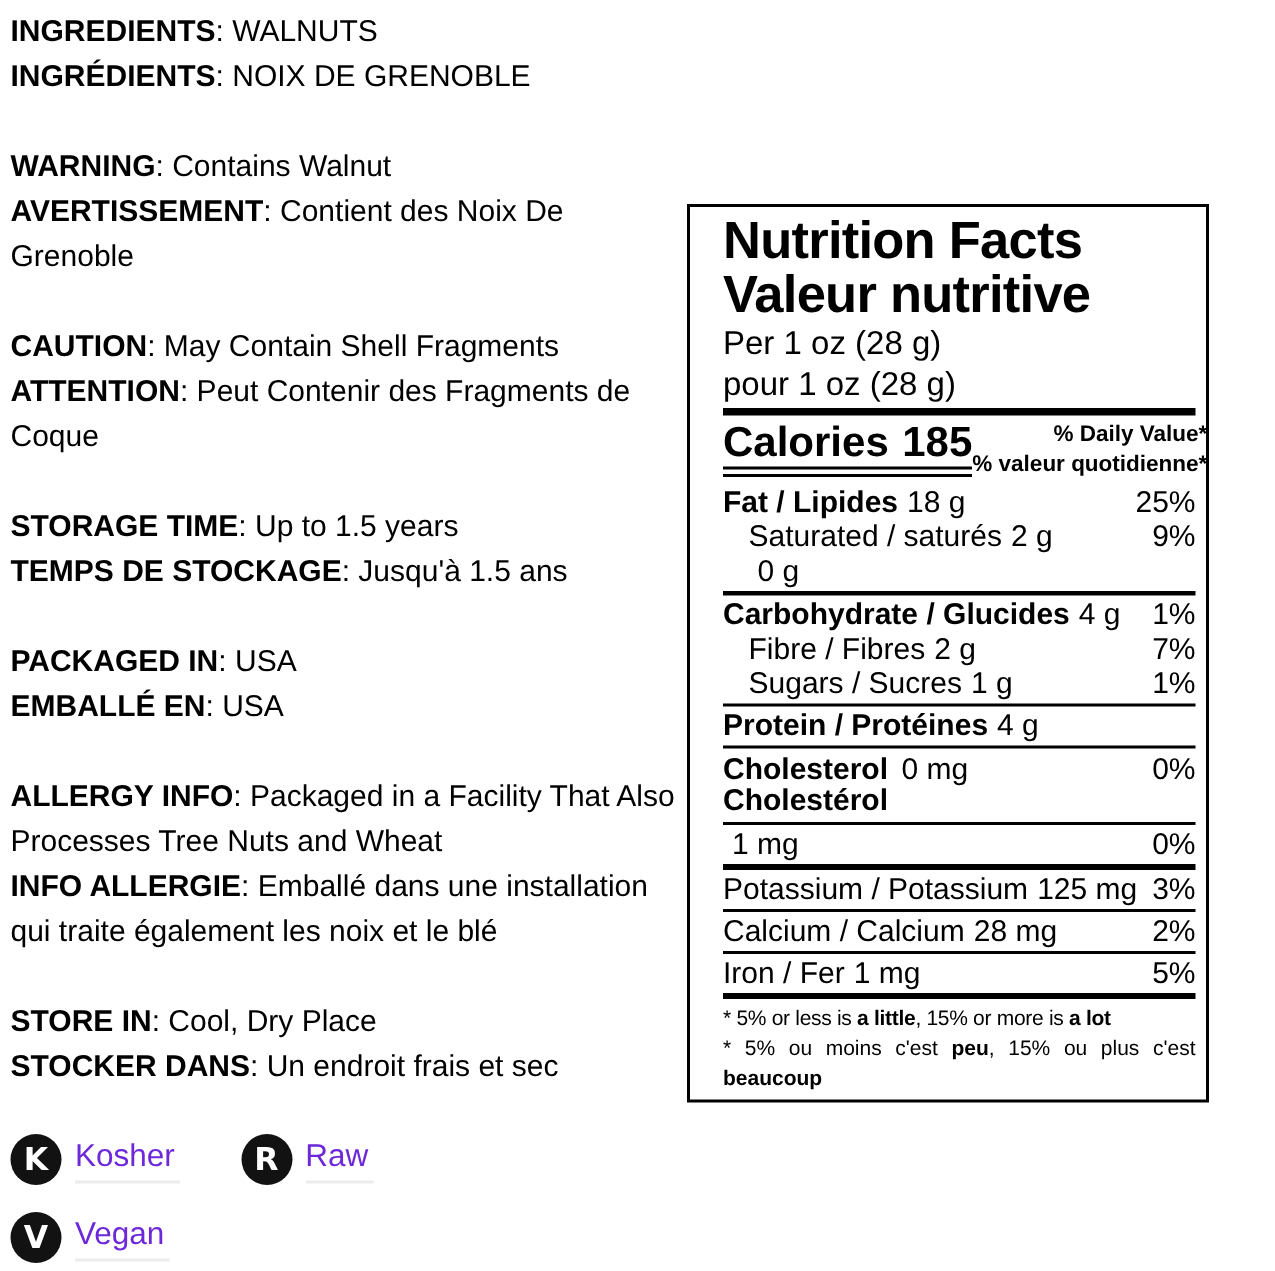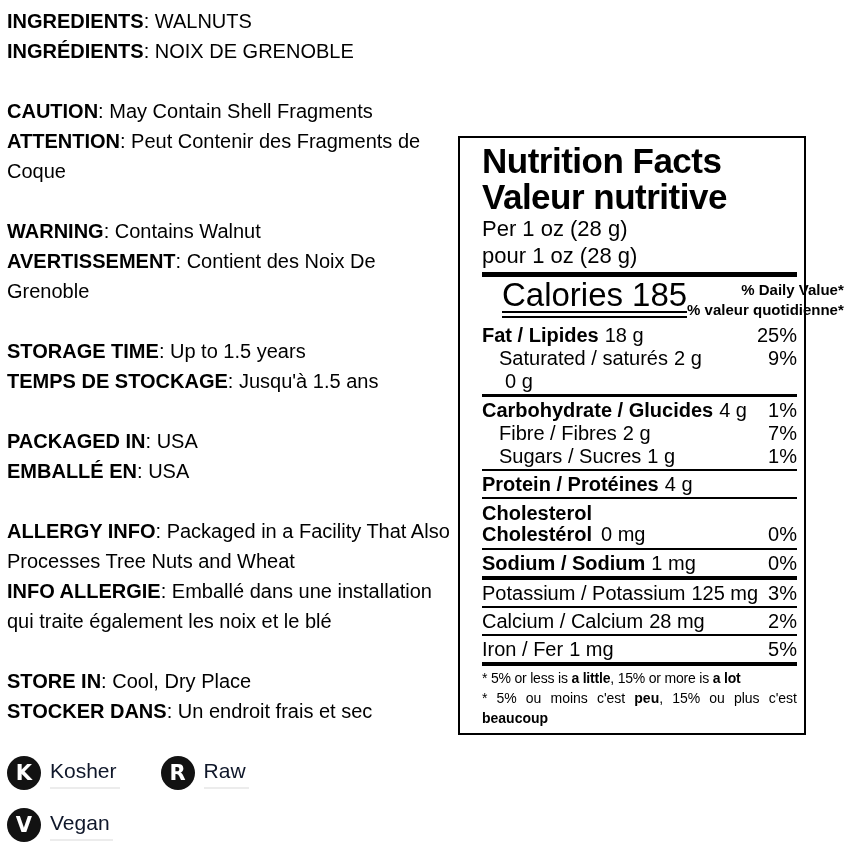--- a/index.html
+++ b/index.html
@@ -31,21 +31,21 @@
   .badge-circle {
     width: 34px; height: 34px; border-radius: 50%;
     background: #121212; color: #fff;
     display: inline-flex; align-items: center; justify-content: center;
     font-weight: bold; font-size: 21px;
     font-family: "DejaVu Sans", sans-serif;
     flex: 0 0 34px;
   }
   .badge-label {
     margin-left: 9px;
-    font-size: 21px; color: #0f172a;
+    font-size: 21px; color: #6d28d9;
     line-height: 26px;
     border-bottom: 2px solid #ececec;
     padding: 0 3px 3px 0;
   }
 
   
   .nf-box {
     position: absolute; left: 458px; top: 136px;
     width: 348px;
     background: #fff;
@@ -60,46 +60,45 @@
   }
   .nf-serving { font-size: 22px; line-height: 27px; }
   .hr-serving { border-top: 5px solid #000; margin: 3px 0 2px 0; }
 
   .cal-row {
     display: flex; justify-content: space-between; align-items: flex-start;
     margin: 2px 0 4px 0;
   }
   .cal-text {
     display: inline-block;
-    font-weight: normal; font-size: 33px; line-height: 31px;
+    font-weight: bold; font-size: 28px; line-height: 31px;
     border-bottom: 7px double #000;
     padding-bottom: 1px;
     white-space: nowrap;
-    margin-left: 20px;
   }
   .cal-val { margin-left: 9px; }
   .dv-head {
     text-align: right; font-weight: bold;
     font-size: 15px; line-height: 20px;
     margin-top: 1px;
     white-space: nowrap;
   }
 
   .nf-row {
     display: flex; align-items: baseline;
     font-size: 20px; line-height: 23px;
     white-space: nowrap;
   }
   .nf-row .nm-b { font-weight: bold; }
   .nf-row .amt { margin-left: 6px; }
   .nf-row .sp { flex: 1 1 auto; }
   .nf-row .dv { text-align: right; }
   .ind { padding-left: 17px; }
 
-  .chol-row { display: flex; align-items: flex-end; font-size: 20px; line-height: 21px; padding: 2px 0; }
+  .chol-row { display: flex; align-items: flex-start; font-size: 20px; line-height: 21px; padding: 2px 0; }
   .chol-names { font-weight: bold; }
   .chol-amt { margin-left: 9px; }
   .chol-sp { flex: 1 1 auto; }
 
   .hr2 { border-top: 2px solid #000; margin: 1px 0 2px 0; }
   .hr3 { border-top: 3px solid #000; margin: 1px 0 2px 0; }
   .hr4 { border-top: 4px solid #000; margin: 1px 0 2px 0; }
 
   .fn { font-size: 14px; line-height: 20px; margin-top: 1px; }
   .fn b { font-weight: bold; }
@@ -112,27 +111,27 @@
 <div class="page">
 
   <div class="left-col">
 
     <div class="info-block">
       <div class="info-line"><b>INGREDIENTS</b><span>: </span><span>WALNUTS</span></div>
       <div class="info-line"><b>INGRÉDIENTS</b><span>: </span><span>NOIX DE GRENOBLE</span></div>
     </div>
 
     <div class="info-block">
+      <div class="info-line"><b>WARNING</b><span>: </span><span>Contains Walnut</span></div>
+      <div class="info-line"><b>AVERTISSEMENT</b><span>: </span><span>Contient des Noix De Grenoble</span></div>
+    </div>
+
+    <div class="info-block">
       <div class="info-line"><b>CAUTION</b><span>: </span><span>May Contain Shell Fragments</span></div>
       <div class="info-line"><b>ATTENTION</b><span>: </span><span>Peut Contenir des Fragments de Coque</span></div>
-    </div>
-
-    <div class="info-block">
-      <div class="info-line"><b>WARNING</b><span>: </span><span>Contains Walnut</span></div>
-      <div class="info-line"><b>AVERTISSEMENT</b><span>: </span><span>Contient des Noix De Grenoble</span></div>
     </div>
 
     <div class="info-block">
       <div class="info-line"><b>STORAGE TIME</b><span>: </span><span>Up to 1.5 years</span></div>
       <div class="info-line"><b>TEMPS DE STOCKAGE</b><span>: </span><span>Jusqu'à 1.5 ans</span></div>
     </div>
 
     <div class="info-block">
       <div class="info-line"><b>PACKAGED IN</b><span>: </span><span>USA</span></div>
       <div class="info-line"><b>EMBALLÉ EN</b><span>: </span><span>USA</span></div>
@@ -241,21 +240,20 @@
         <div>Cholesterol</div>
         <div>Cholestérol</div>
       </span>
       <span class="chol-amt">0 mg</span>
       <span class="chol-sp"></span>
       <span class="dv">0%</span>
     </div>
     <div class="hr2"></div>
 
     <div class="nf-row">
-      <span class="nm-b">Sodium / Sodium</span>
         <span class="amt">1 mg</span>
         <span class="sp"></span>
         <span class="dv">0%</span>
     </div>
     <div class="hr4"></div>
 
     <div class="nf-row">
       <span>Potassium / Potassium</span>
         <span class="amt">125 mg</span>
         <span class="sp"></span>

